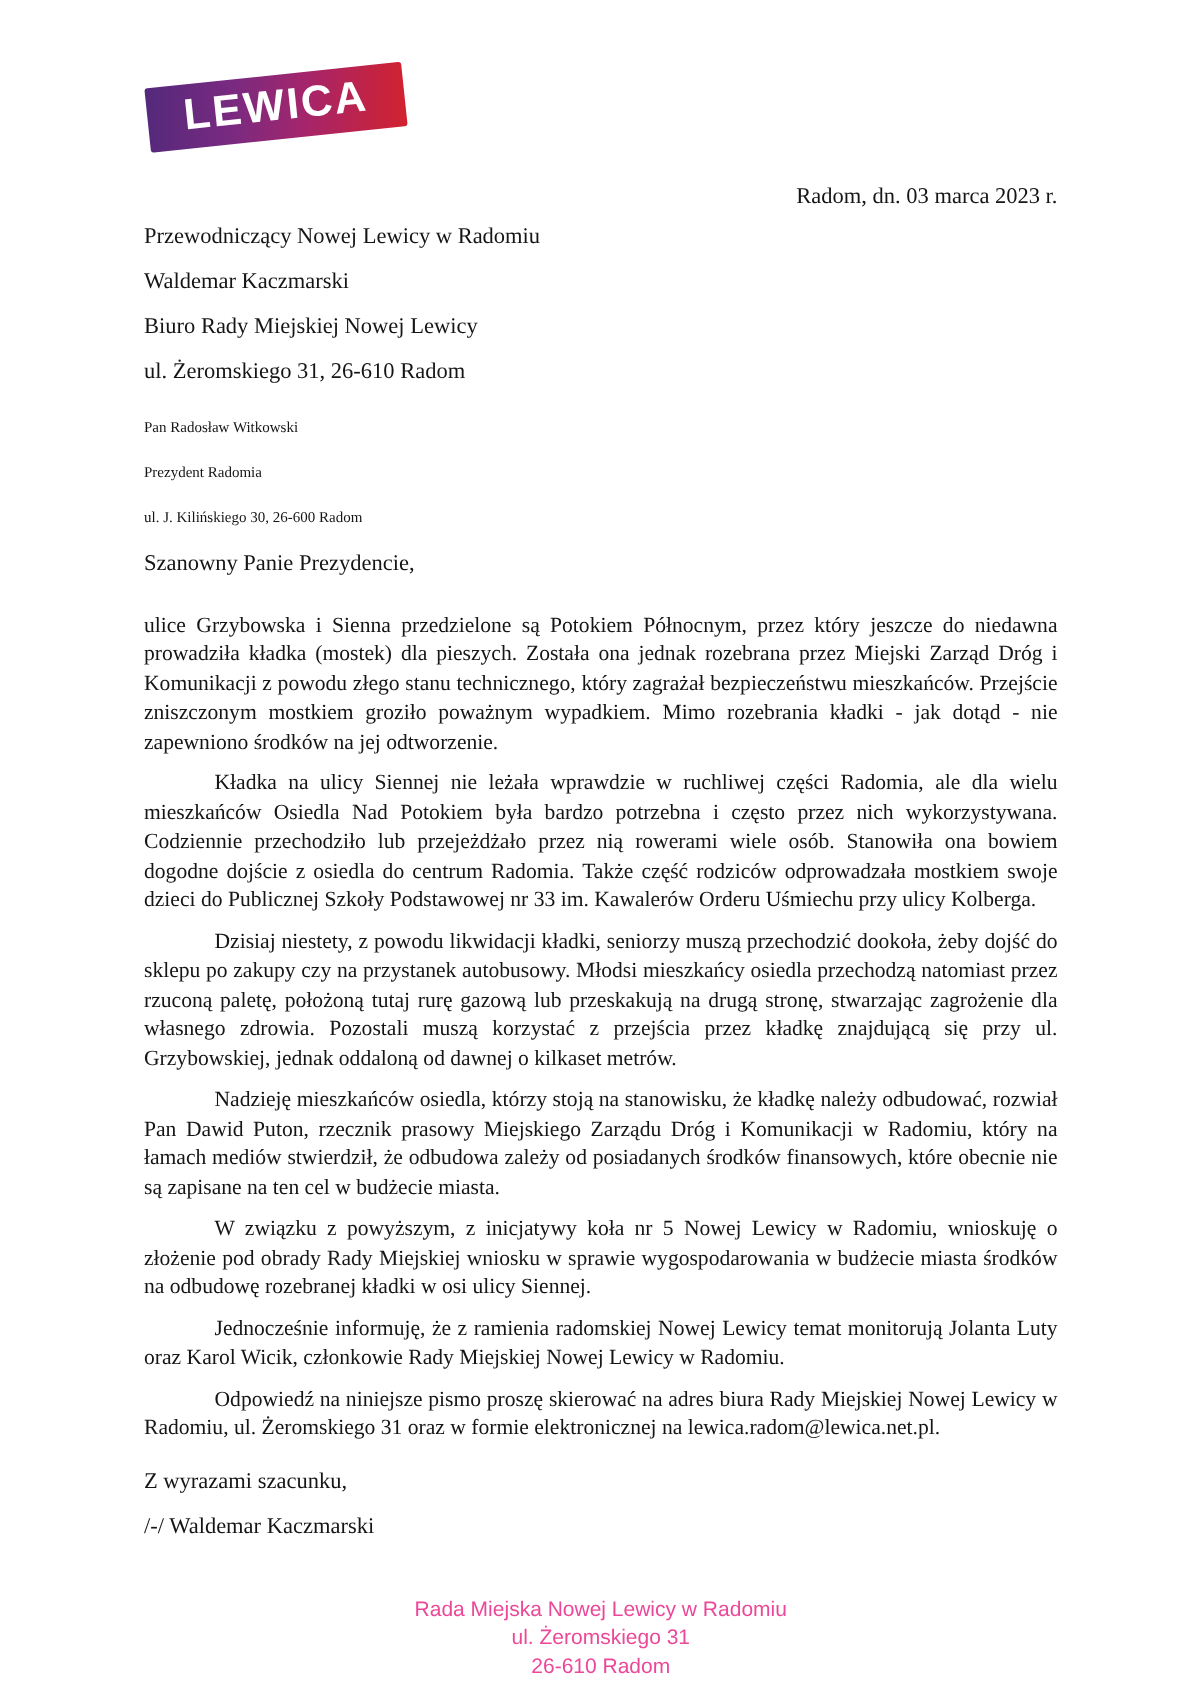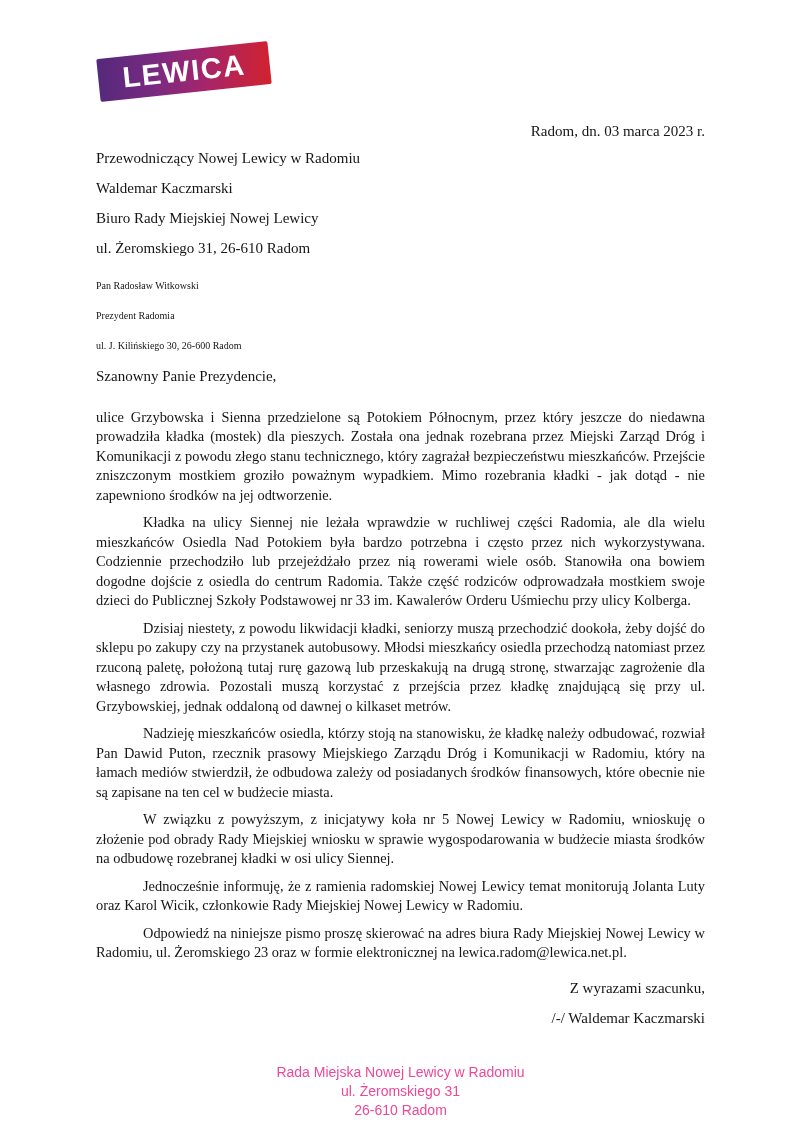--- a/index.html
+++ b/index.html
@@ -84,21 +84,20 @@
     text-align: justify;
     text-indent: 47px;
   }
   .letter-body p.no-indent {
     text-indent: 0;
   }
 
   
   .closing-block {
     margin-top: 10px;
-    text-align: right;
     font-size: 15px;
     line-height: 30px;
   }
 
   
   .footer-block {
     margin-top: 30px;
     text-align: center;
     font-family: "Liberation Sans", sans-serif;
     font-size: 14px;
@@ -134,21 +133,21 @@
 
   <div class="salutation">Szanowny Panie Prezydencie,</div>
 
   <div class="letter-body">
     <p class="no-indent">ulice Grzybowska i Sienna przedzielone są Potokiem Północnym, przez który jeszcze do niedawna prowadziła kładka (mostek) dla pieszych. Została ona jednak rozebrana przez Miejski Zarząd Dróg i Komunikacji z powodu złego stanu technicznego, który zagrażał bezpieczeństwu mieszkańców. Przejście zniszczonym mostkiem groziło poważnym wypadkiem. Mimo rozebrania kładki - jak dotąd - nie zapewniono środków na jej odtworzenie.</p>
     <p>Kładka na ulicy Siennej nie leżała wprawdzie w ruchliwej części Radomia, ale dla wielu mieszkańców Osiedla Nad Potokiem była bardzo potrzebna i często przez nich wykorzystywana. Codziennie przechodziło lub przejeżdżało przez nią rowerami wiele osób. Stanowiła ona bowiem dogodne dojście z osiedla do centrum Radomia. Także część rodziców odprowadzała mostkiem swoje dzieci do Publicznej Szkoły Podstawowej nr 33 im. Kawalerów Orderu Uśmiechu przy ulicy Kolberga.</p>
     <p>Dzisiaj niestety, z powodu likwidacji kładki, seniorzy muszą przechodzić dookoła, żeby dojść do sklepu po zakupy czy na przystanek autobusowy. Młodsi mieszkańcy osiedla przechodzą natomiast przez rzuconą paletę, położoną tutaj rurę gazową lub przeskakują na drugą stronę, stwarzając zagrożenie dla własnego zdrowia. Pozostali muszą korzystać z przejścia przez kładkę znajdującą się przy ul. Grzybowskiej, jednak oddaloną od dawnej o kilkaset metrów.</p>
     <p>Nadzieję mieszkańców osiedla, którzy stoją na stanowisku, że kładkę należy odbudować, rozwiał Pan Dawid Puton, rzecznik prasowy Miejskiego Zarządu Dróg i Komunikacji w Radomiu, który na łamach mediów stwierdził, że odbudowa zależy od posiadanych środków finansowych, które obecnie nie są zapisane na ten cel w budżecie miasta.</p>
     <p>W związku z powyższym, z inicjatywy koła nr 5 Nowej Lewicy w Radomiu, wnioskuję o złożenie pod obrady Rady Miejskiej wniosku w sprawie wygospodarowania w budżecie miasta środków na odbudowę rozebranej kładki w osi ulicy Siennej.</p>
     <p>Jednocześnie informuję, że z ramienia radomskiej Nowej Lewicy temat monitorują Jolanta Luty oraz Karol Wicik, członkowie Rady Miejskiej Nowej Lewicy w Radomiu.</p>
-    <p>Odpowiedź na niniejsze pismo proszę skierować na adres biura Rady Miejskiej Nowej Lewicy w Radomiu, ul. Żeromskiego 23 oraz w formie elektronicznej na lewica.radom@lewica.net.pl.</p>
+    <p>Odpowiedź na niniejsze pismo proszę skierować na adres biura Rady Miejskiej Nowej Lewicy w Radomiu, ul. Żeromskiego 31 oraz w formie elektronicznej na lewica.radom@lewica.net.pl.</p>
   </div>
 
   <div class="closing-block">
     <div>Z wyrazami szacunku,</div>
     <div>/-/ Waldemar Kaczmarski</div>
   </div>
 
   <div class="footer-block">
     <div>Rada Miejska Nowej Lewicy w Radomiu</div>
     <div>ul. Żeromskiego 31</div>

